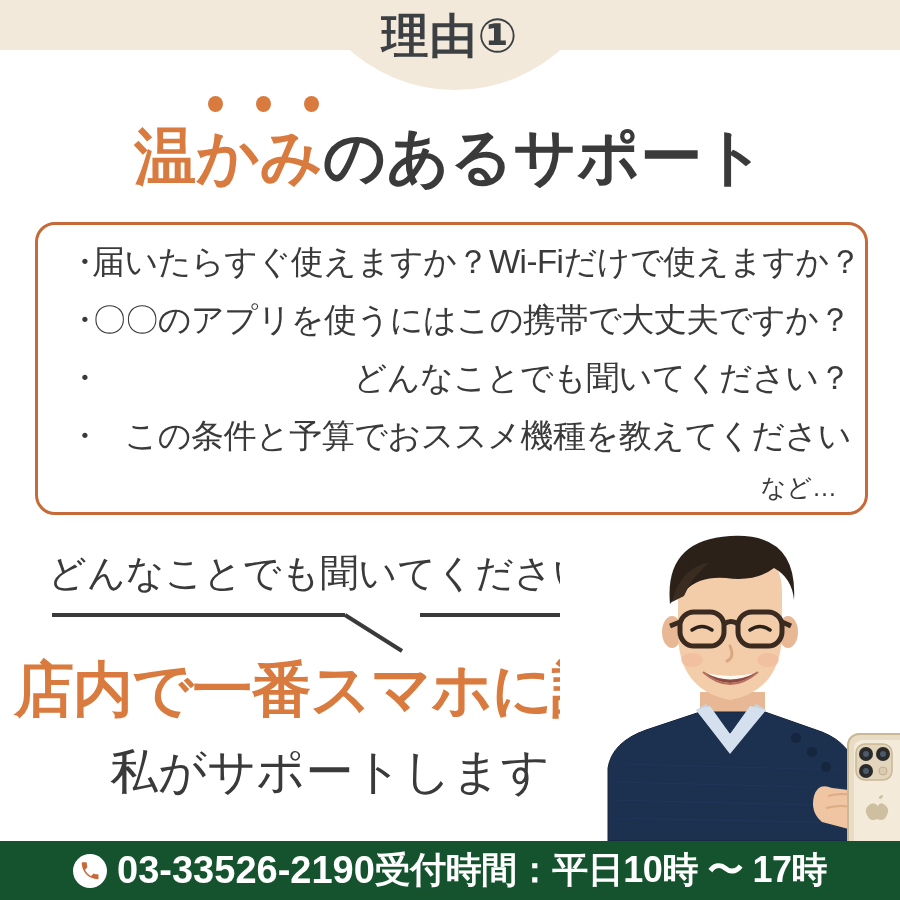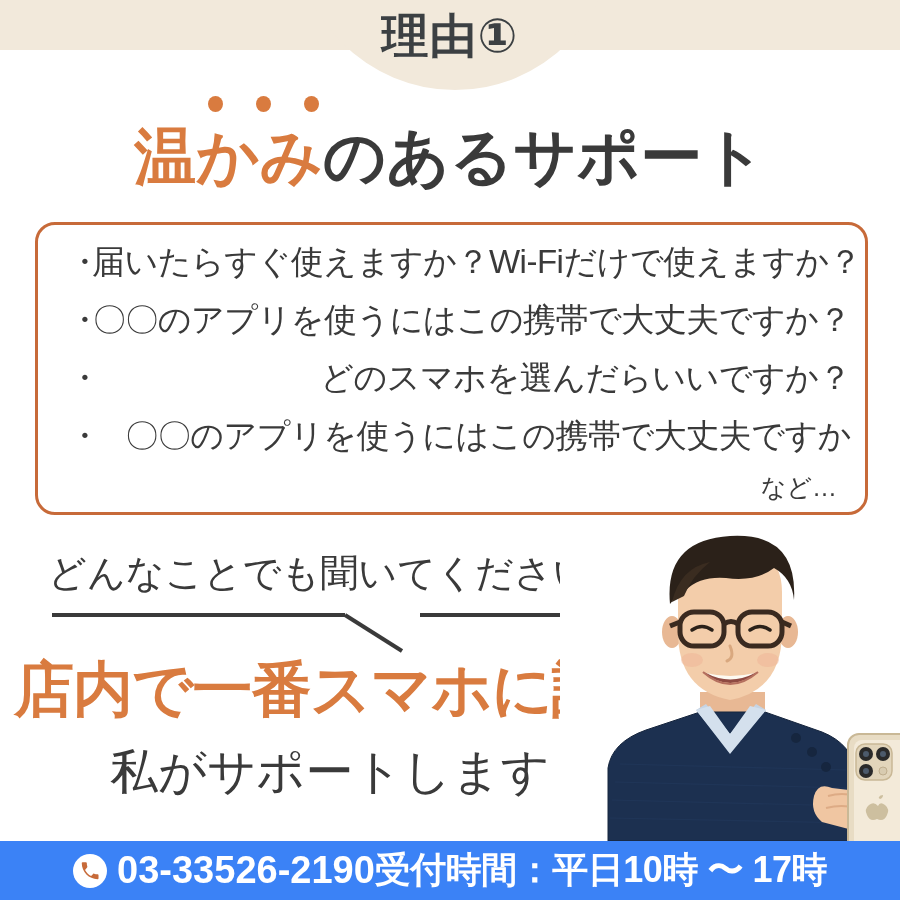--- a/index.html
+++ b/index.html
@@ -186,21 +186,21 @@
   }
   .photo svg { display: block; }
 
   
   .footer-bar {
     position: absolute;
     left: 0;
     top: 841px;
     width: 900px;
     height: 59px;
-    background: #3b82f6;
+    background: #14532d;
     display: flex;
     align-items: center;
     justify-content: center;
   }
   .phone-icon {
     flex: 0 0 auto;
     width: 34px;
     height: 34px;
     border-radius: 50%;
     background: #ffffff;
@@ -253,26 +253,26 @@
         <span class="qtext">届いたらすぐ使えますか？Wi-Fiだけで使えますか？</span>
       </div>
 
       <div class="qitem">
         <span class="qmark">・</span>
         <span class="qtext">〇〇のアプリを使うにはこの携帯で大丈夫ですか？</span>
       </div>
 
       <div class="qitem">
         <span class="qmark">・</span>
-        <span class="qtext">どのスマホを選んだらいいですか？</span>
+        <span class="qtext">どんなことでも聞いてください？</span>
       </div>
 
       <div class="qitem">
         <span class="qmark">・</span>
-        <span class="qtext">〇〇のアプリを使うにはこの携帯で大丈夫ですか</span>
+        <span class="qtext">この条件と予算でおススメ機種を教えてください</span>
       </div>
 
     </div>
     <div class="etc">など…</div>
   </div>
 
   <div class="ask-line">どんなことでも聞いてください！</div>
 
   <svg class="tail-svg" viewBox="0 0 560 70">
     <path d="M12 20 L305 20" stroke="#3a3a3a" stroke-width="4" fill="none" stroke-linecap="butt"></path>

